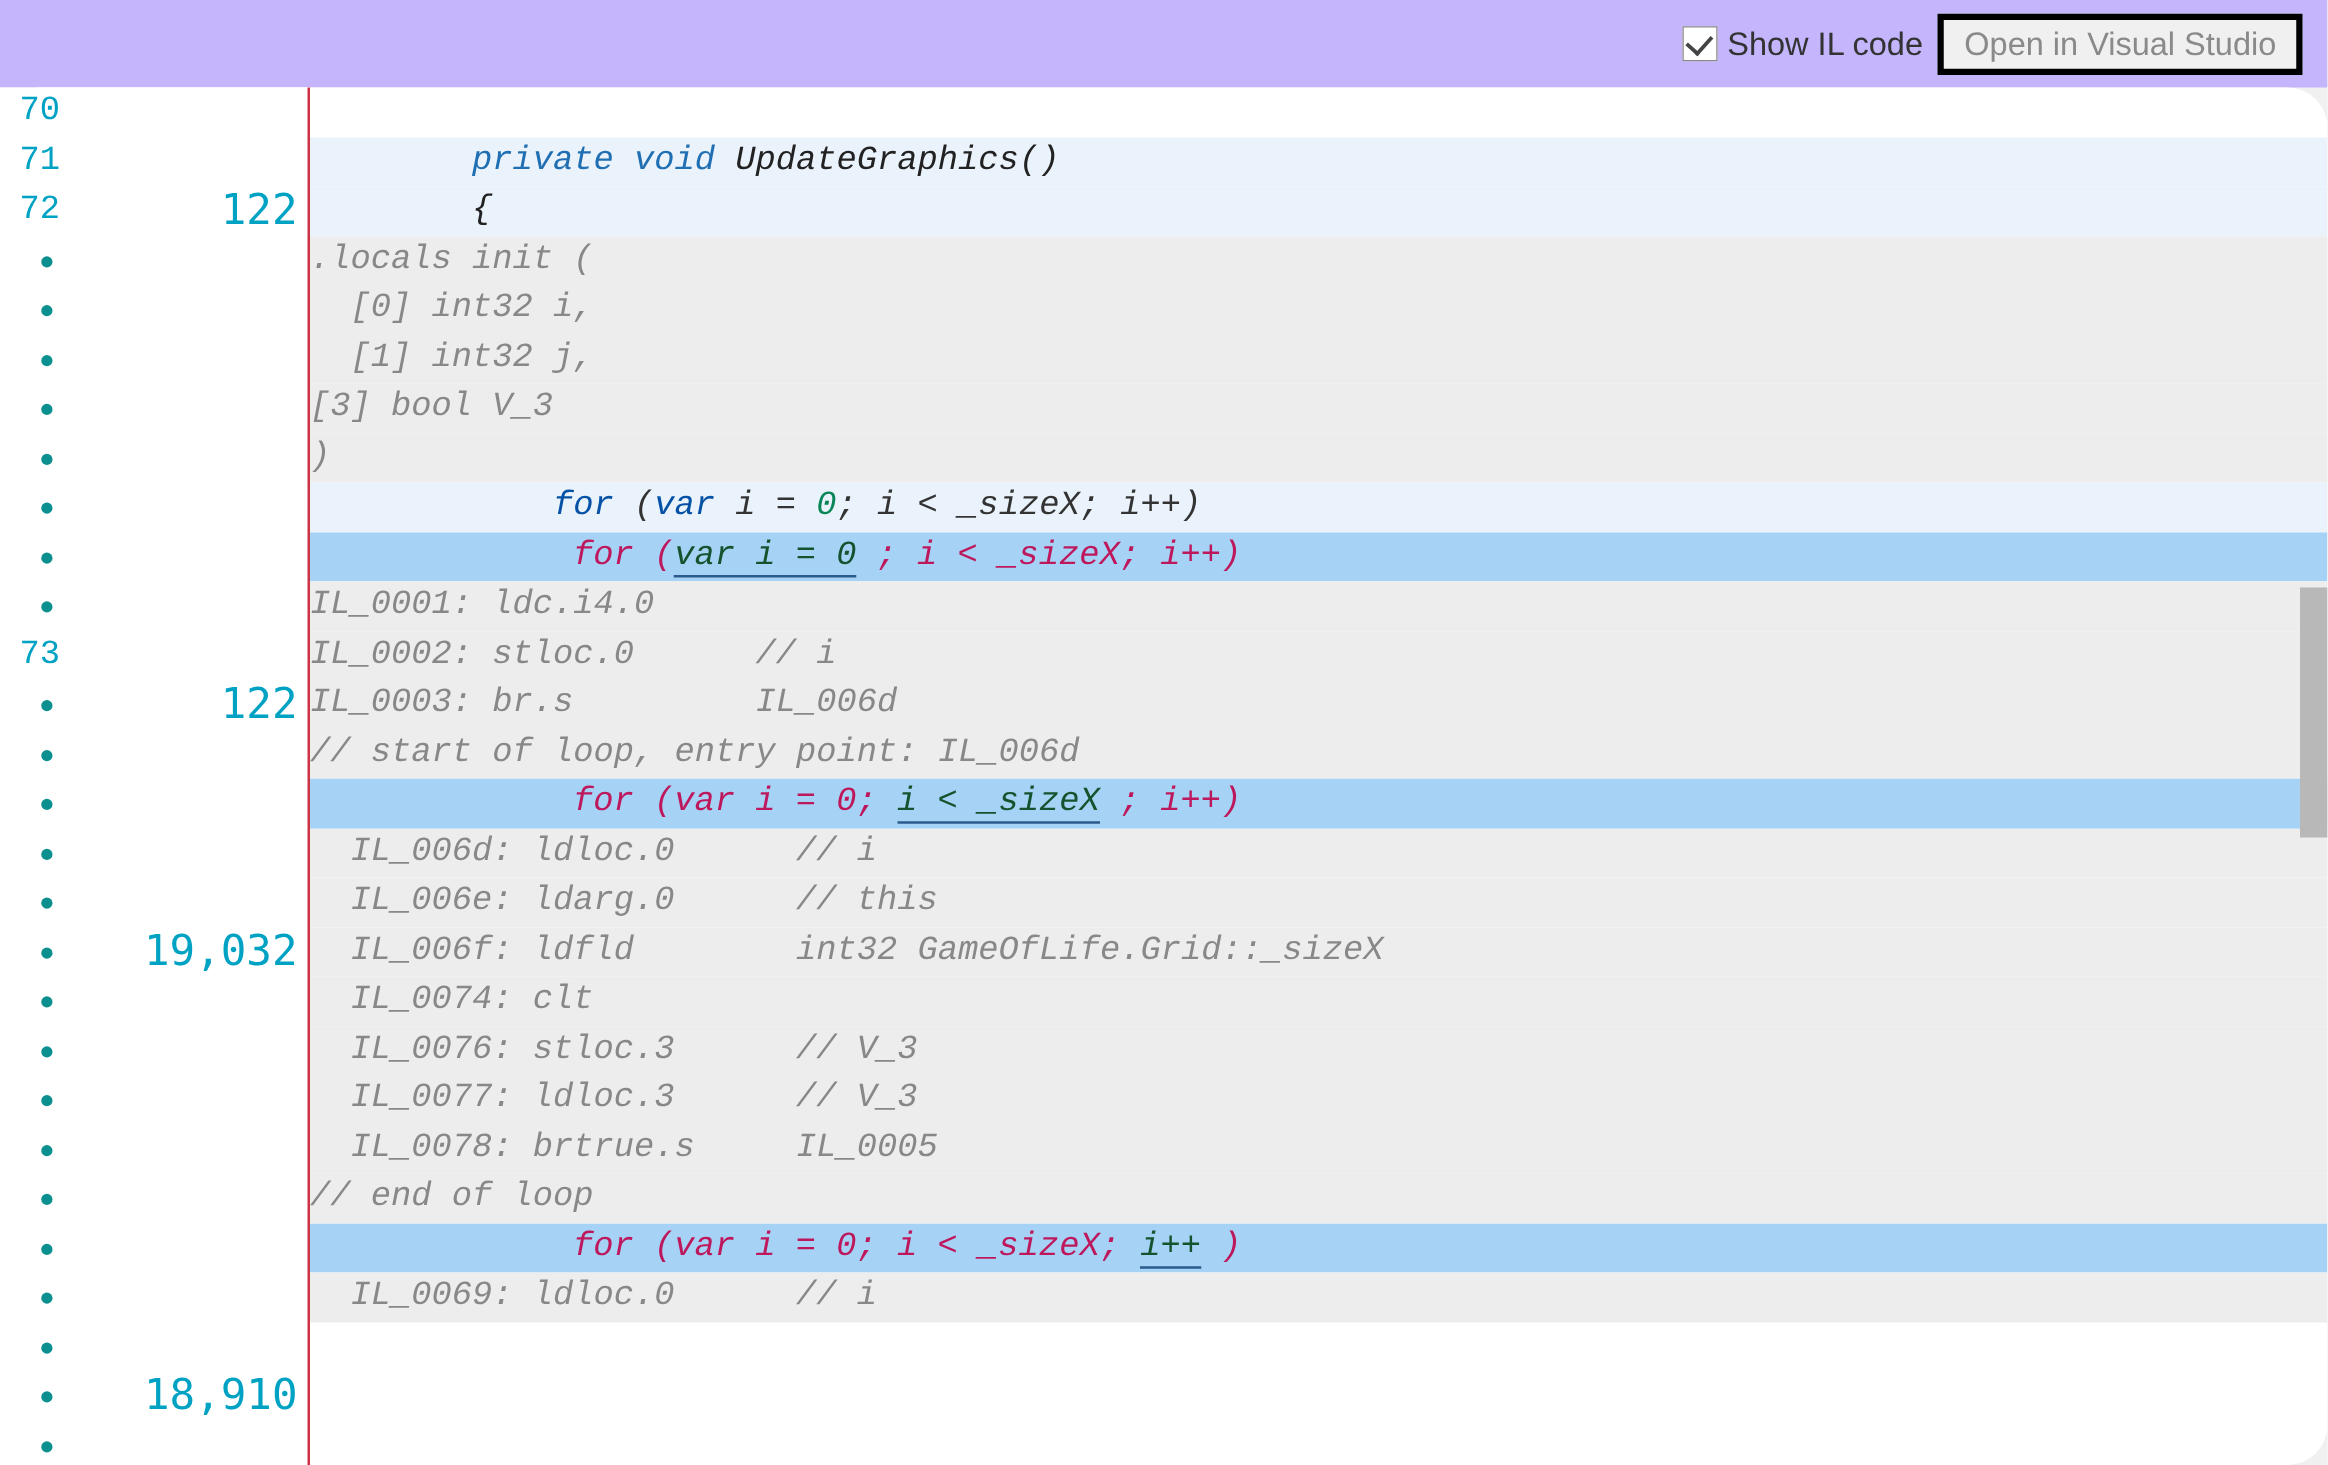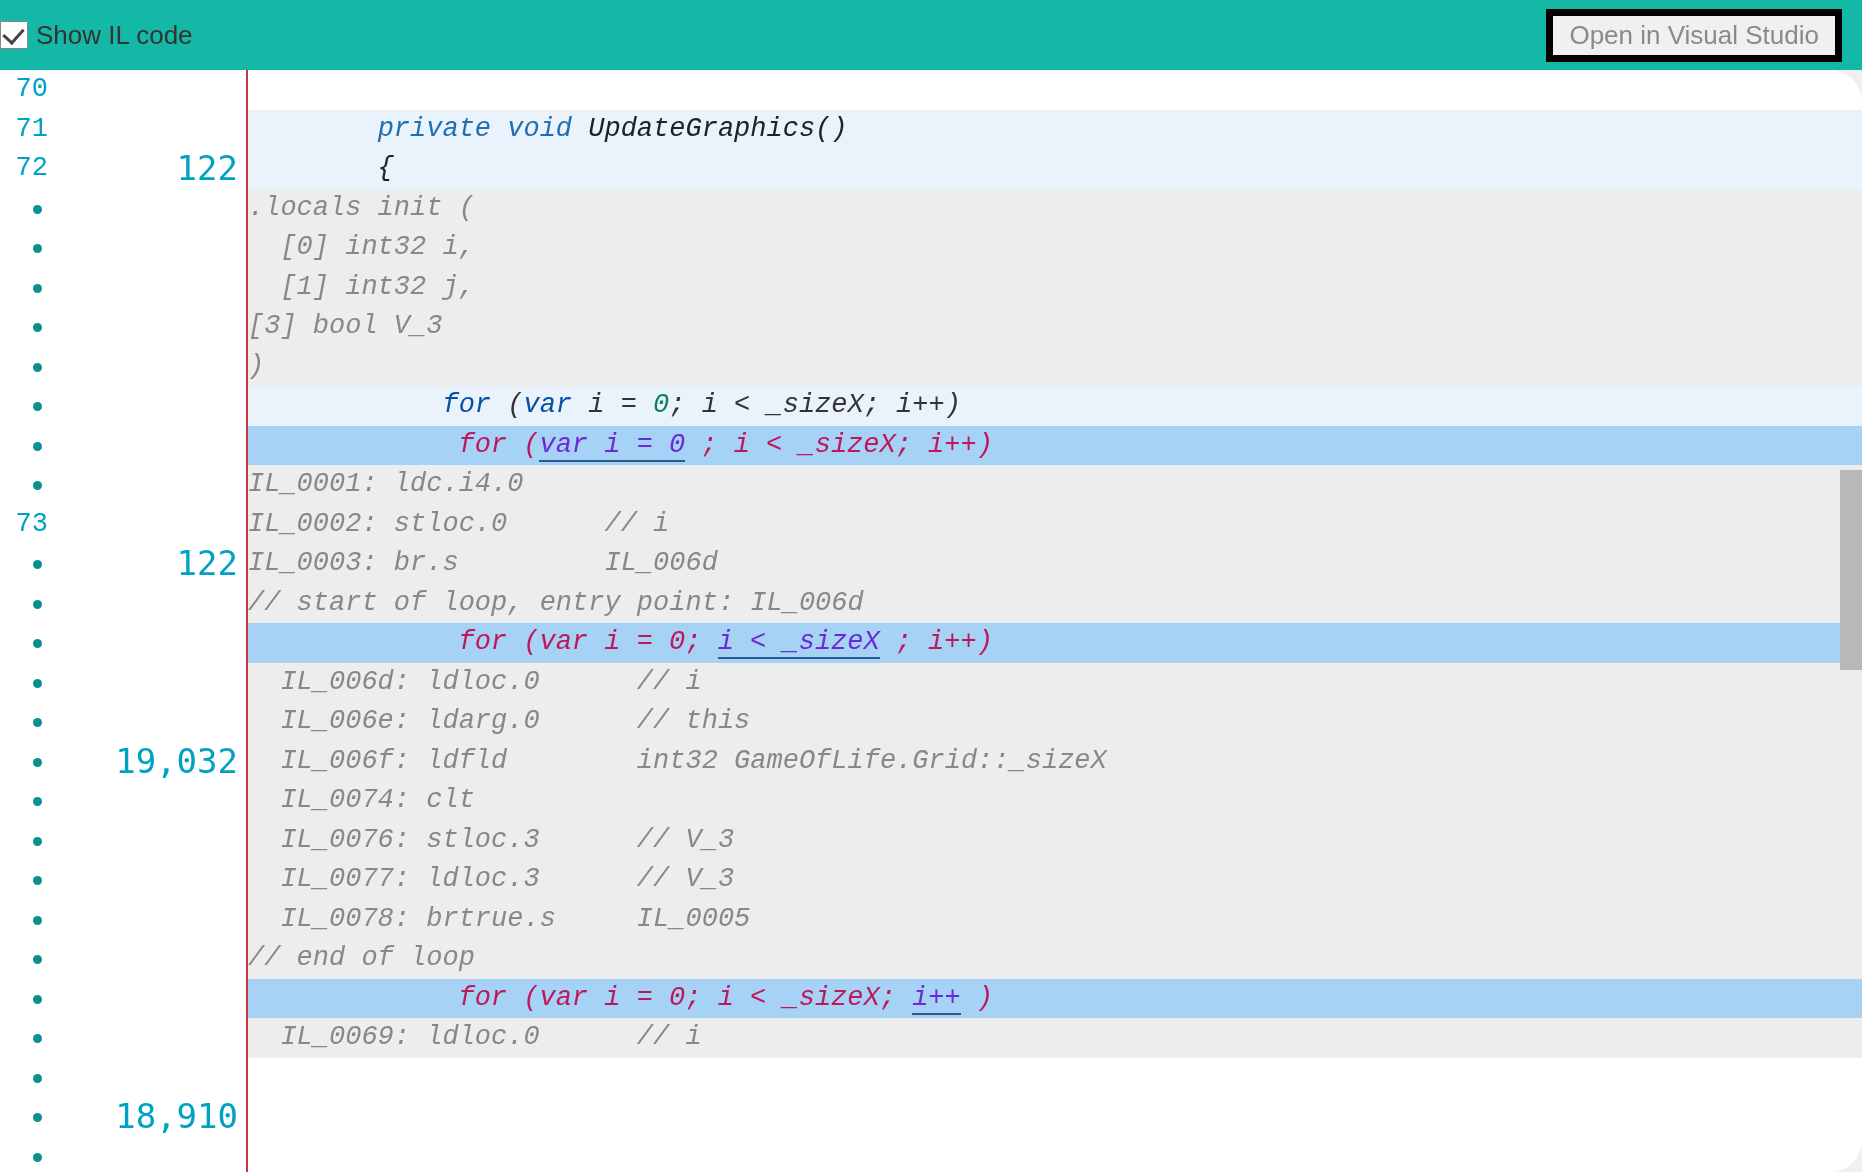--- a/index.html
+++ b/index.html
@@ -15,23 +15,23 @@
     height: 1172px;
     position: relative;
     background: #f0f0f0;
     transform-origin: top left;
   }
   
   .toolbar {
     position: absolute;
     top: 0; left: 0; right: 0;
     height: 70px;
-    background: #14b8a6;
-    display: flex;
-    justify-content: space-between;
+    background: #c4b5fd;
+    display: flex;
+    justify-content: flex-end;
     align-items: center;
     padding-right: 20px;
     gap: 12px;
     font-size: 26px;
   }
   .checkbox-wrap {
     display: flex;
     align-items: center;
     gap: 8px;
     cursor: pointer;
@@ -45,21 +45,21 @@
   .checkbox.checked::after {
     content: "";
     position: absolute;
     left: 6px; top: 2px;
     width: 10px; height: 16px;
     border: solid #444;
     border-width: 0 3px 3px 0;
     transform: rotate(42deg);
   }
   .vs-button {
-    border: 7px solid #000000;
+    border: 5px solid #000000;
     background: #f0f0f0;
     color: #8a8a8a;
     padding: 4px 16px;
     font-size: 26px;
     font-family: inherit;
   }
   
   .editor {
     position: absolute;
     top: 70px; left: 0; right: 0; bottom: 0;
@@ -128,21 +128,21 @@
   
   .bg-il { background: #ededed; }
   .bg-src { background: #eaf3fb; }
   .bg-hilite { background: #a6d2f5; }
   
   .kw { color: #0451a5; font-weight: 500; }
   .ident { color: #222; }
   .num { color: #098658; }
   .il-gray, .il-gray * { color: #888; }
   
-  .seg-active { border-bottom: 2px solid #2b5a8c; color: #6d28d9; }
+  .seg-active { border-bottom: 2px solid #2b5a8c; color: #14532d; }
   .seg-dim { color: #be185d; margin-left: 16px; }
   .sigline { color: #222; }
   .sigline .kw { color: #1f6fb2; }
   
   .scrollbar-track {
     position: absolute;
     top: 70px;
     right: 0;
     width: 22px;
     bottom: 0;

